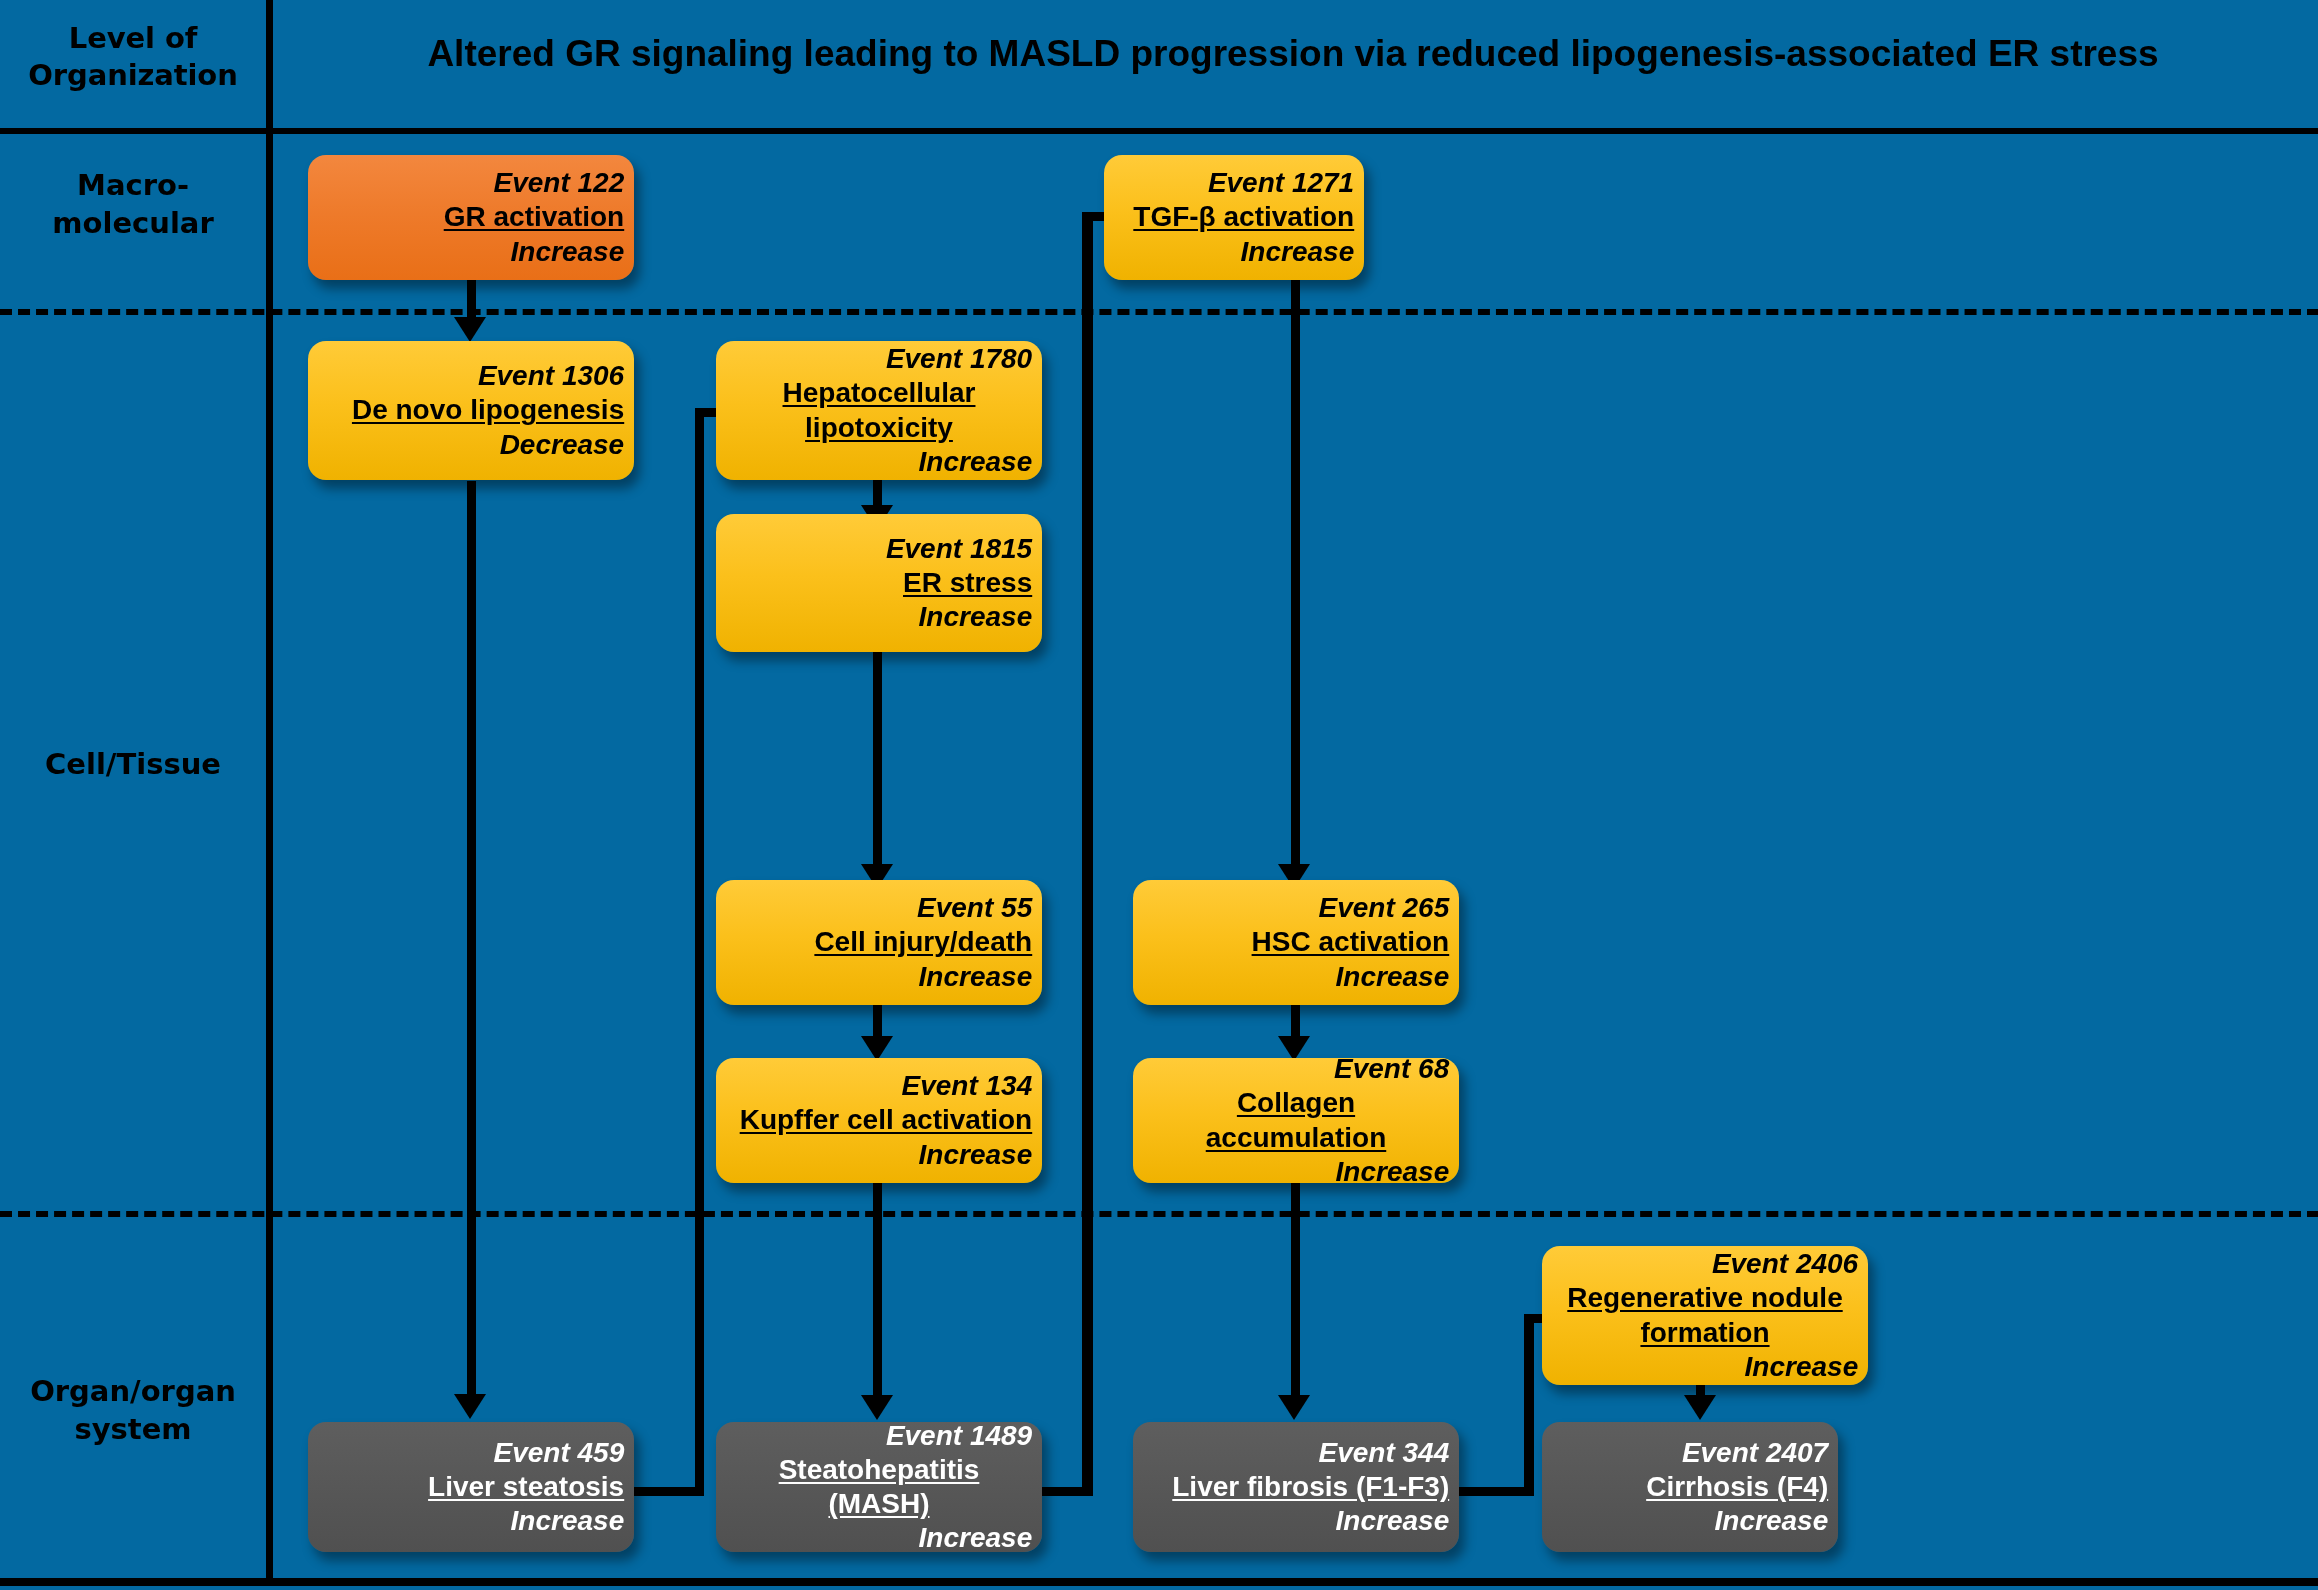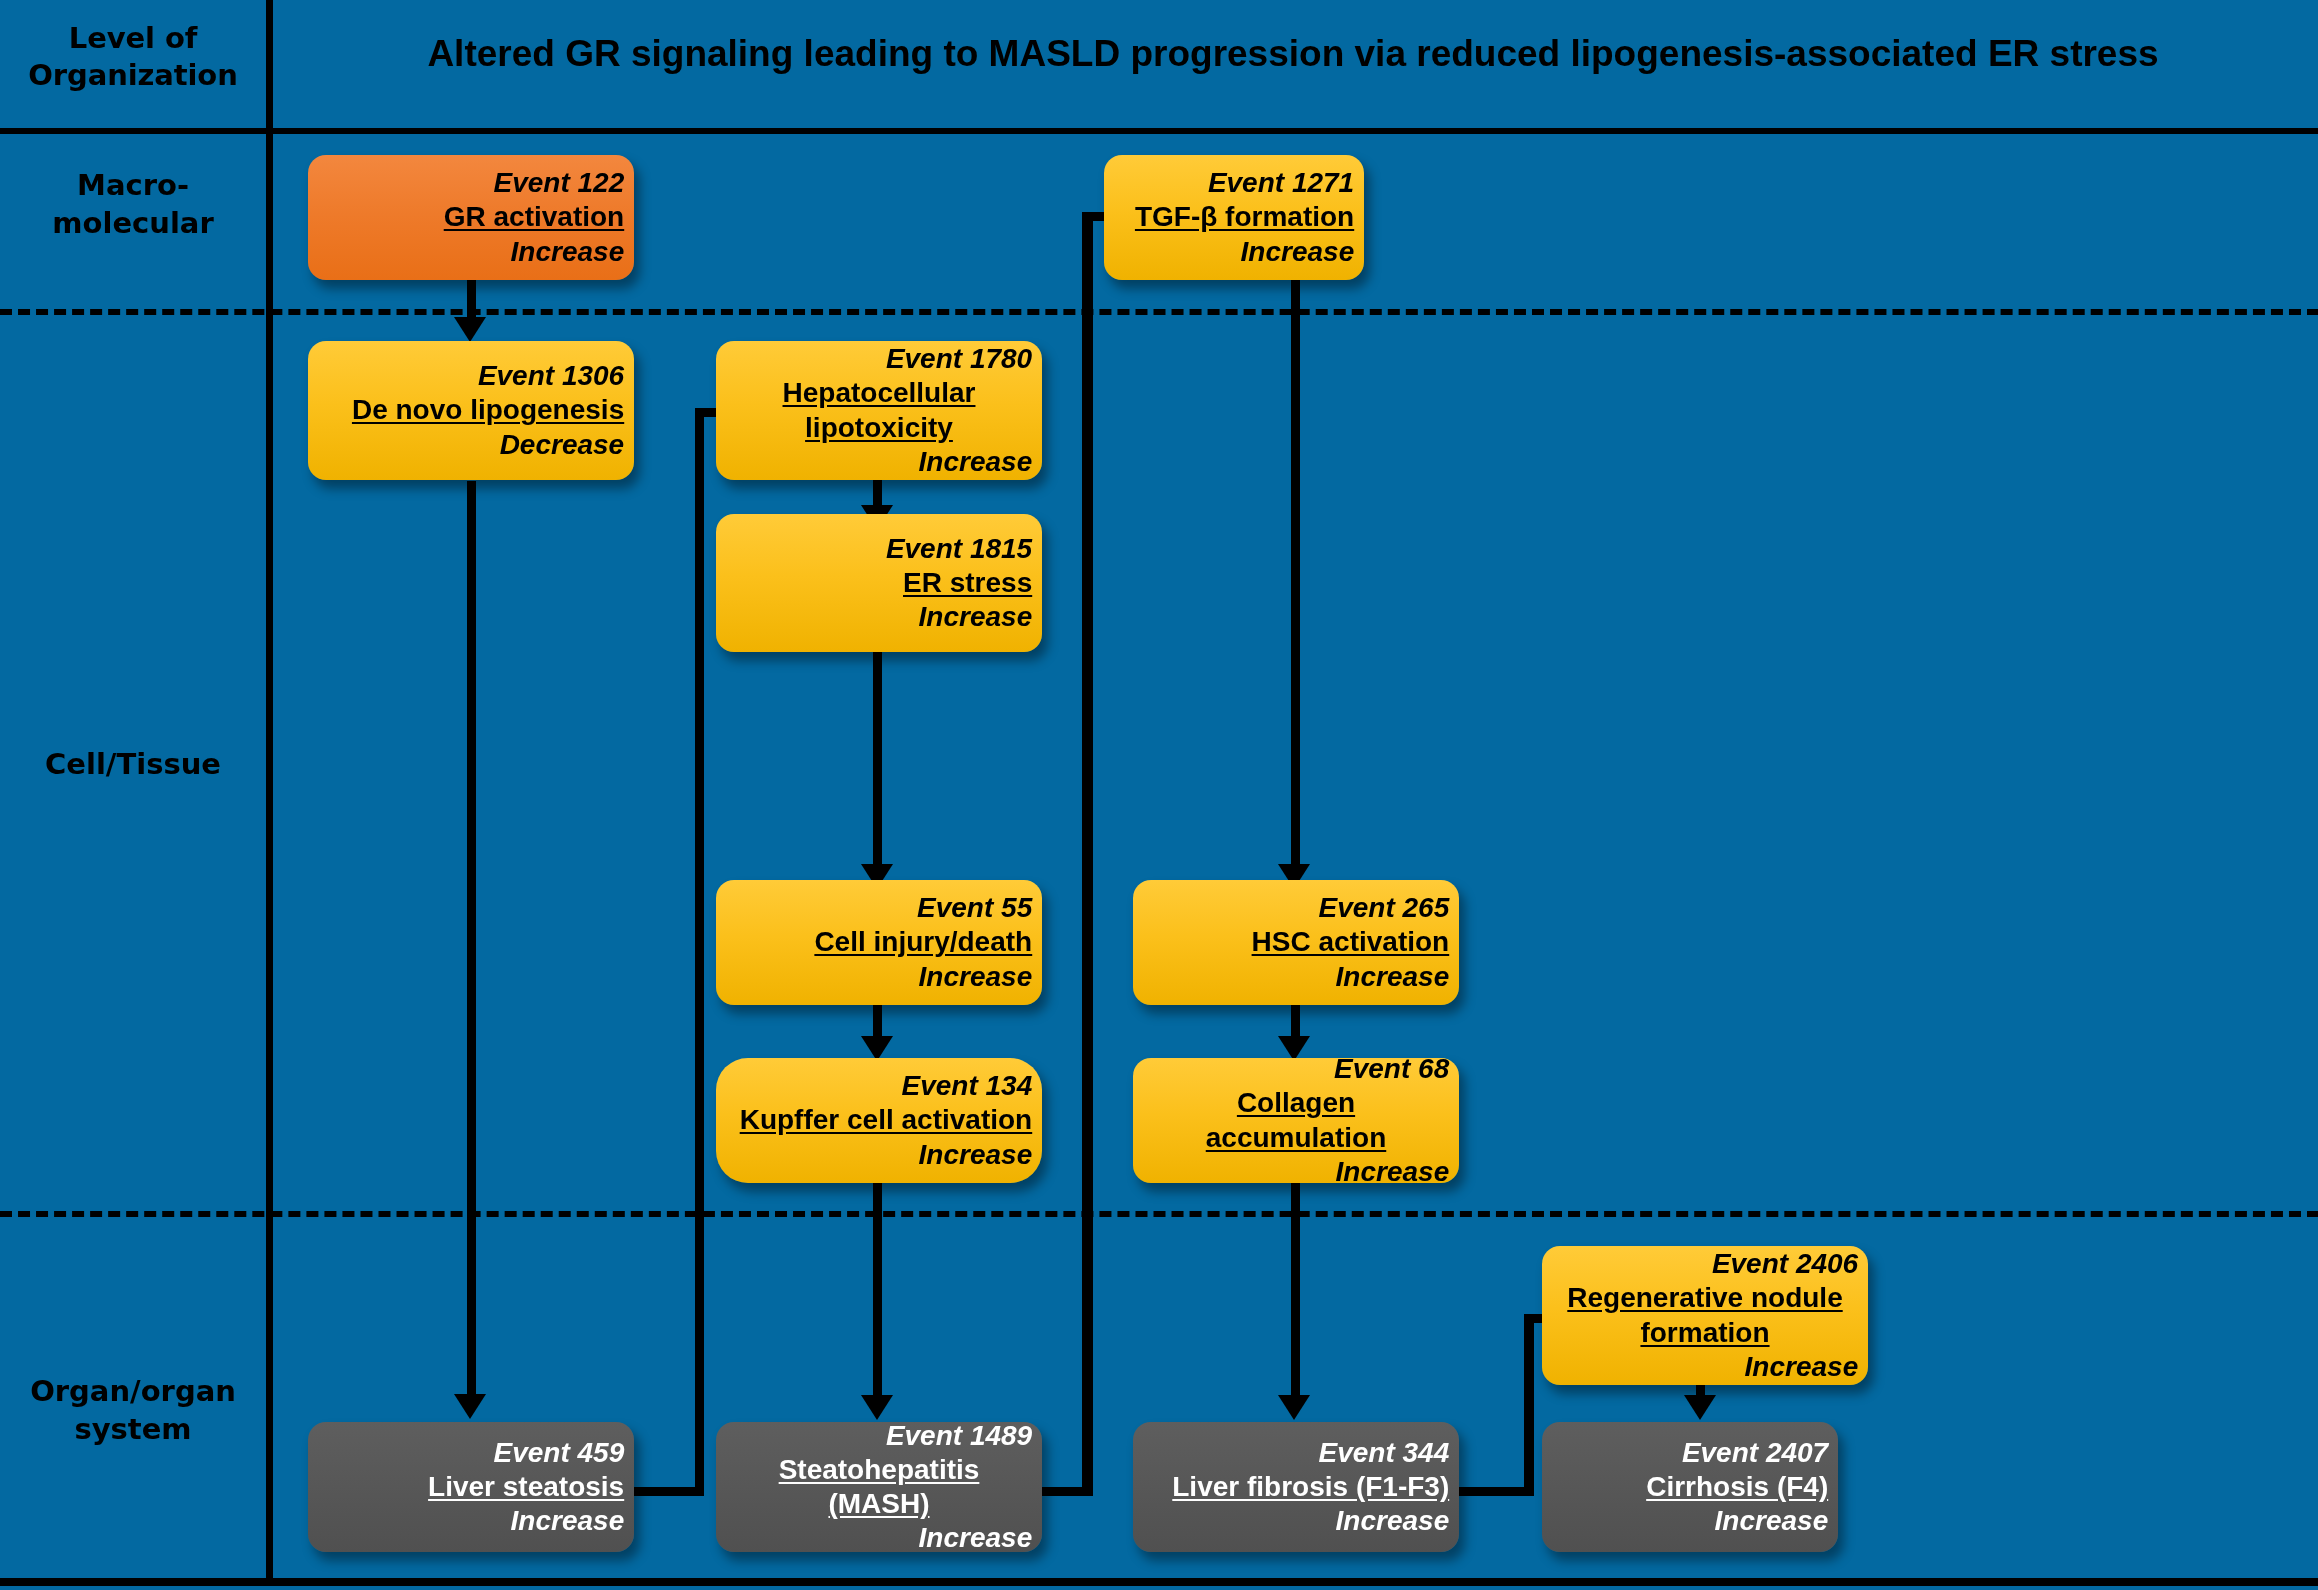--- a/index.html
+++ b/index.html
@@ -171,21 +171,21 @@
   <div class="arrowhead-down" style="left:1684px;top:1395px;"></div>
 
   <div class="node orange" style="left:308px;top:155px;width:326px;height:125px;">
     <span class="ev">Event 122</span>
     <span class="nm">GR activation</span>
     <span class="dir">Increase</span>
   </div>
 
   <div class="node yellow" style="left:1104px;top:155px;width:260px;height:125px;padding-left:10px;">
     <span class="ev">Event 1271</span>
-    <span class="nm">TGF-β formation</span>
+    <span class="nm">TGF-β activation</span>
     <span class="dir">Increase</span>
   </div>
 
   <div class="node yellow" style="left:308px;top:341px;width:326px;height:139px;">
     <span class="ev">Event 1306</span>
     <span class="nm">De novo lipogenesis</span>
     <span class="dir">Decrease</span>
   </div>
 
   <div class="node yellow" style="left:716px;top:341px;width:326px;height:139px;">
@@ -205,21 +205,21 @@
     <span class="nm">Cell injury/death</span>
     <span class="dir">Increase</span>
   </div>
 
   <div class="node yellow" style="left:1133px;top:880px;width:326px;height:125px;">
     <span class="ev">Event 265</span>
     <span class="nm">HSC activation</span>
     <span class="dir">Increase</span>
   </div>
 
-  <div class="node yellow" style="left:716px;top:1058px;width:326px;height:125px;border-radius:32px;">
+  <div class="node yellow" style="left:716px;top:1058px;width:326px;height:125px;">
     <span class="ev">Event 134</span>
     <span class="nm">Kupffer cell activation</span>
     <span class="dir">Increase</span>
   </div>
 
   <div class="node yellow" style="left:1133px;top:1058px;width:326px;height:125px;">
     <span class="ev">Event 68</span>
     <span class="nm">Collagen accumulation</span>
     <span class="dir">Increase</span>
   </div>

